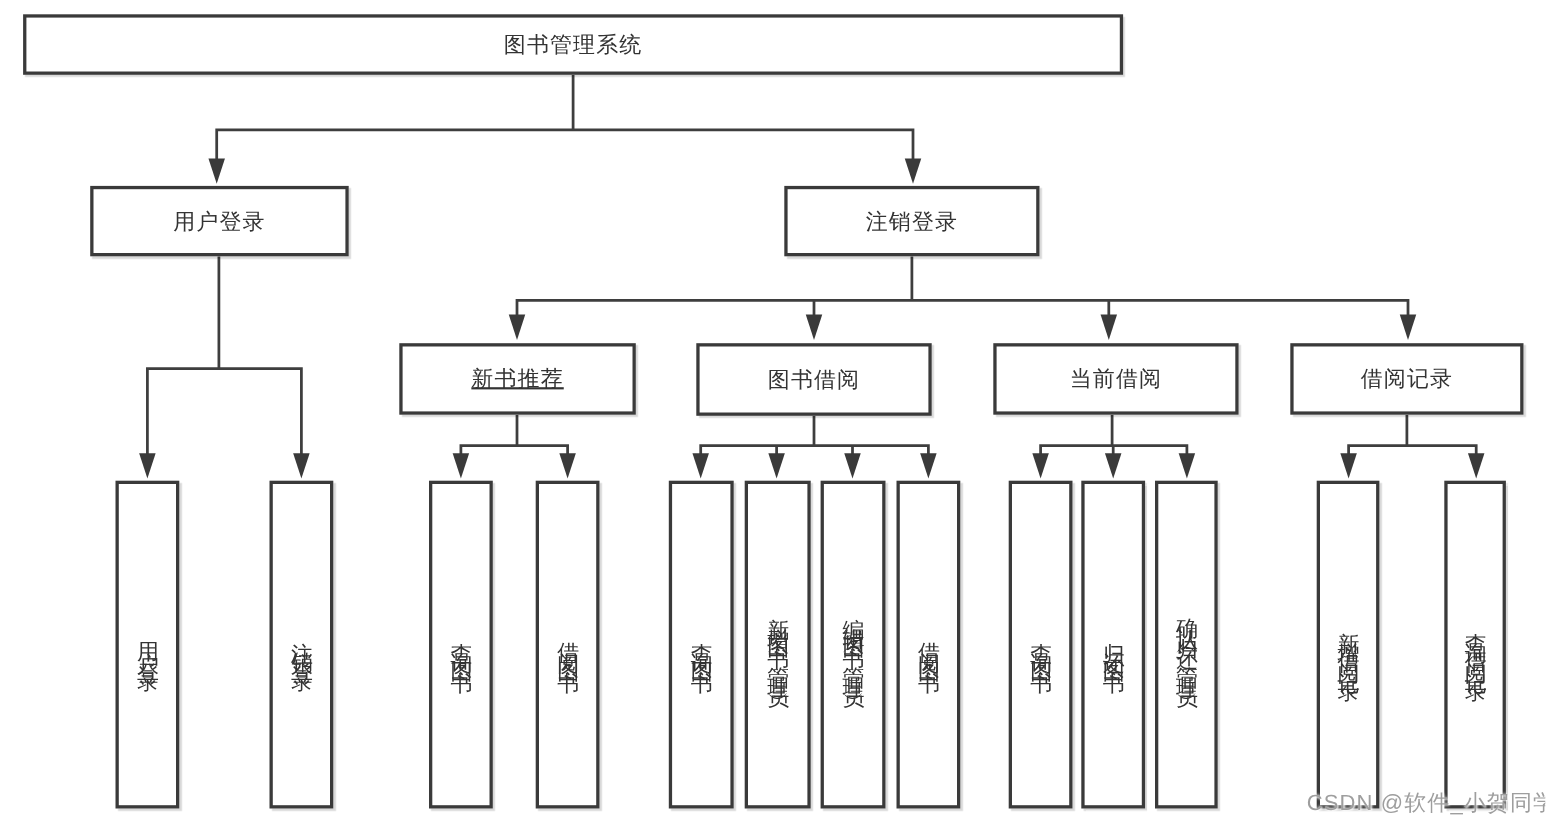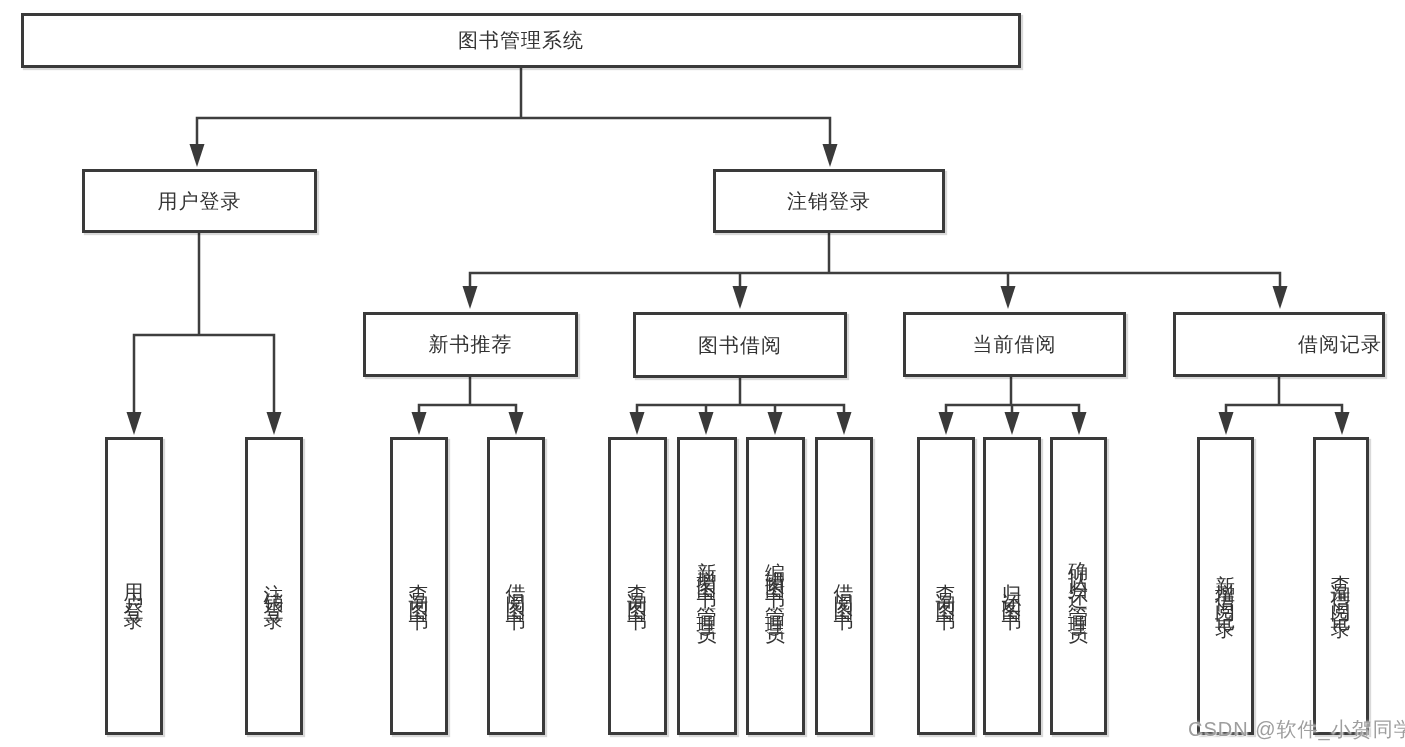--- a/index.html
+++ b/index.html
@@ -100,30 +100,30 @@
     <span class="h-label">图书管理系统</span>
   </div>
 
   <div class="box" style="left:82px; top:169px; width:235px; height:64px;">
     <span class="h-label">用户登录</span>
   </div>
   <div class="box" style="left:713px; top:169px; width:232px; height:64px;">
     <span class="h-label">注销登录</span>
   </div>
 
-  <div class="box" style="left:363px; top:312px; width:215px; height:65px;">
+  <div class="box" style="left:363px; top:312px; width:215px; height:65px;text-decoration:underline;">
     <span class="h-label">新书推荐</span>
   </div>
   <div class="box" style="left:633px; top:312px; width:214px; height:66px;">
     <span class="h-label">图书借阅</span>
   </div>
   <div class="box" style="left:903px; top:312px; width:223px; height:65px;">
     <span class="h-label">当前借阅</span>
   </div>
-  <div class="box" style="left:1173px; top:312px; width:212px; height:65px;justify-content:flex-end;">
+  <div class="box" style="left:1173px; top:312px; width:212px; height:65px;">
     <span class="h-label">借阅记录</span>
   </div>
 
   <div class="box leaf" style="left:105px; top:437px; width:58px; height:298px;">
     <span class="v-label">用户登录</span>
   </div>
   <div class="box leaf" style="left:245px; top:437px; width:58px; height:298px;">
     <span class="v-label">注销登录</span>
   </div>
 

